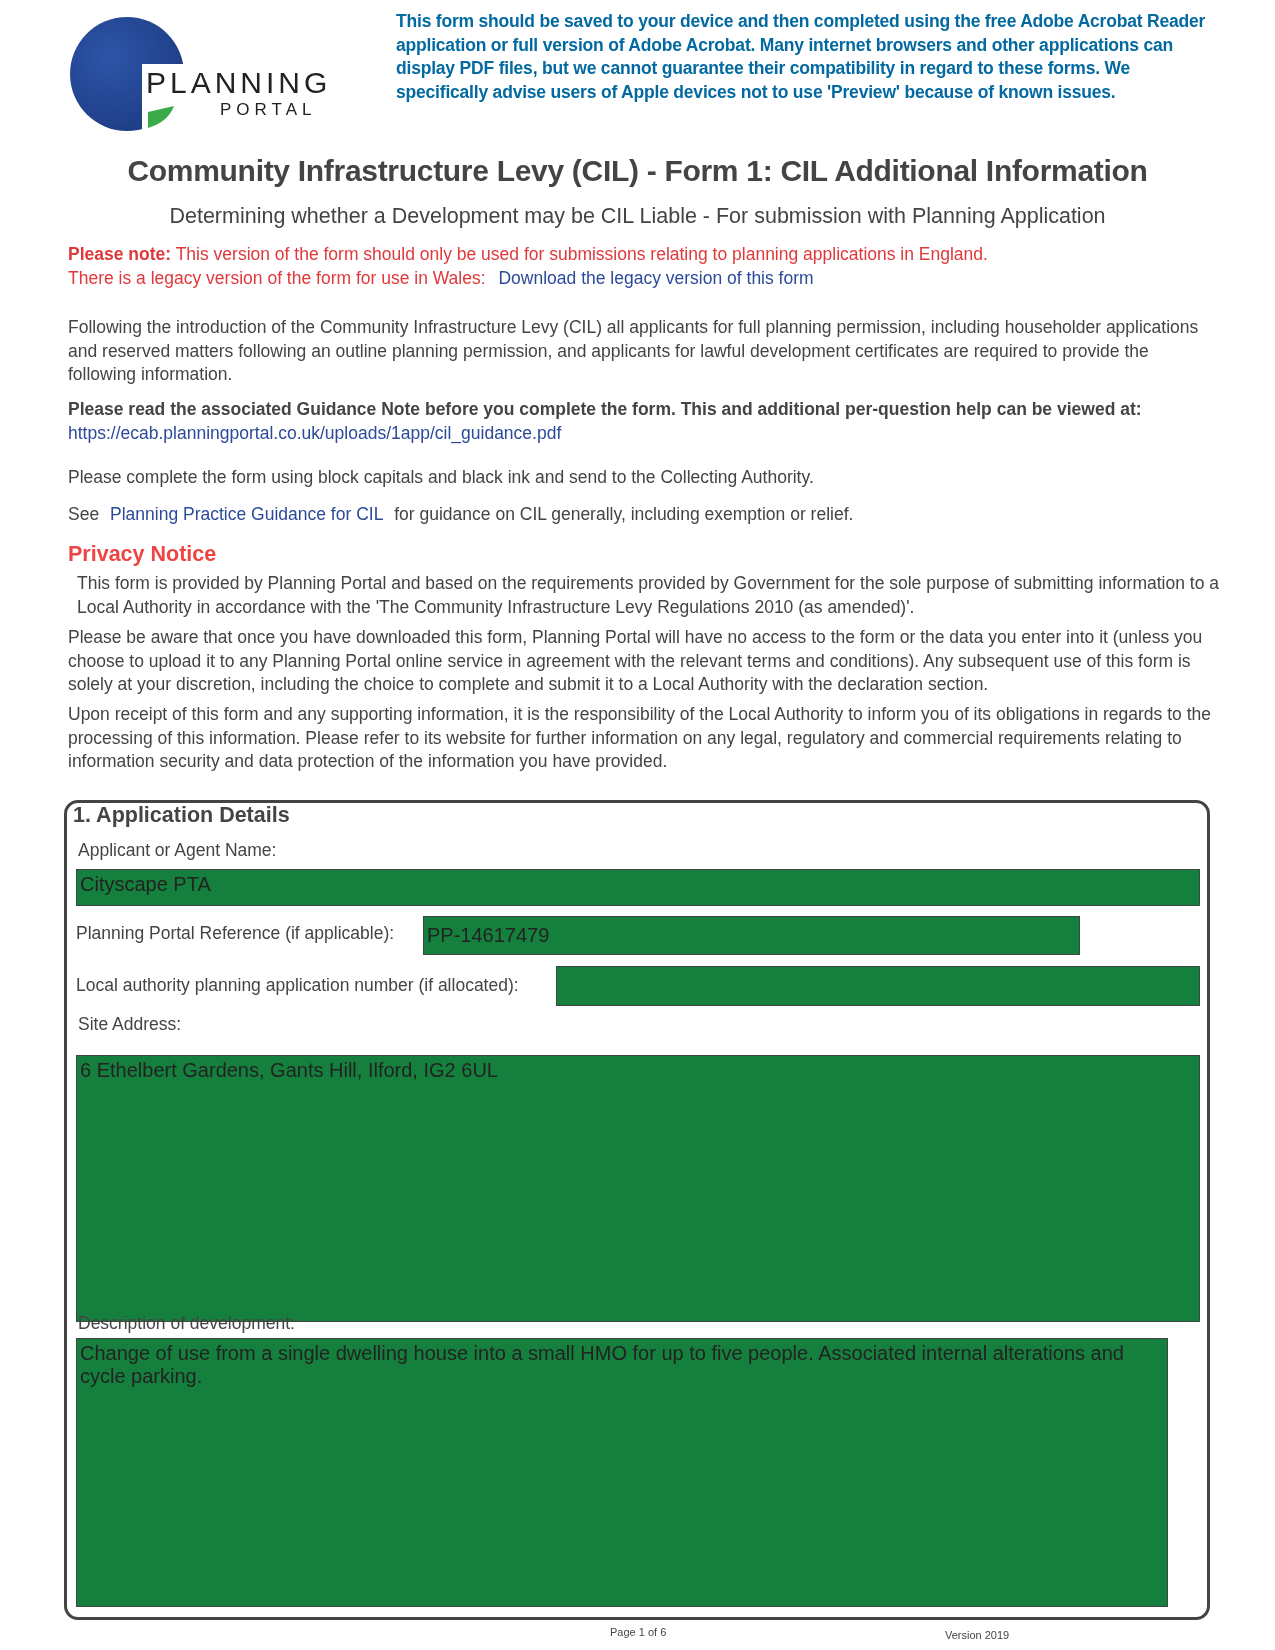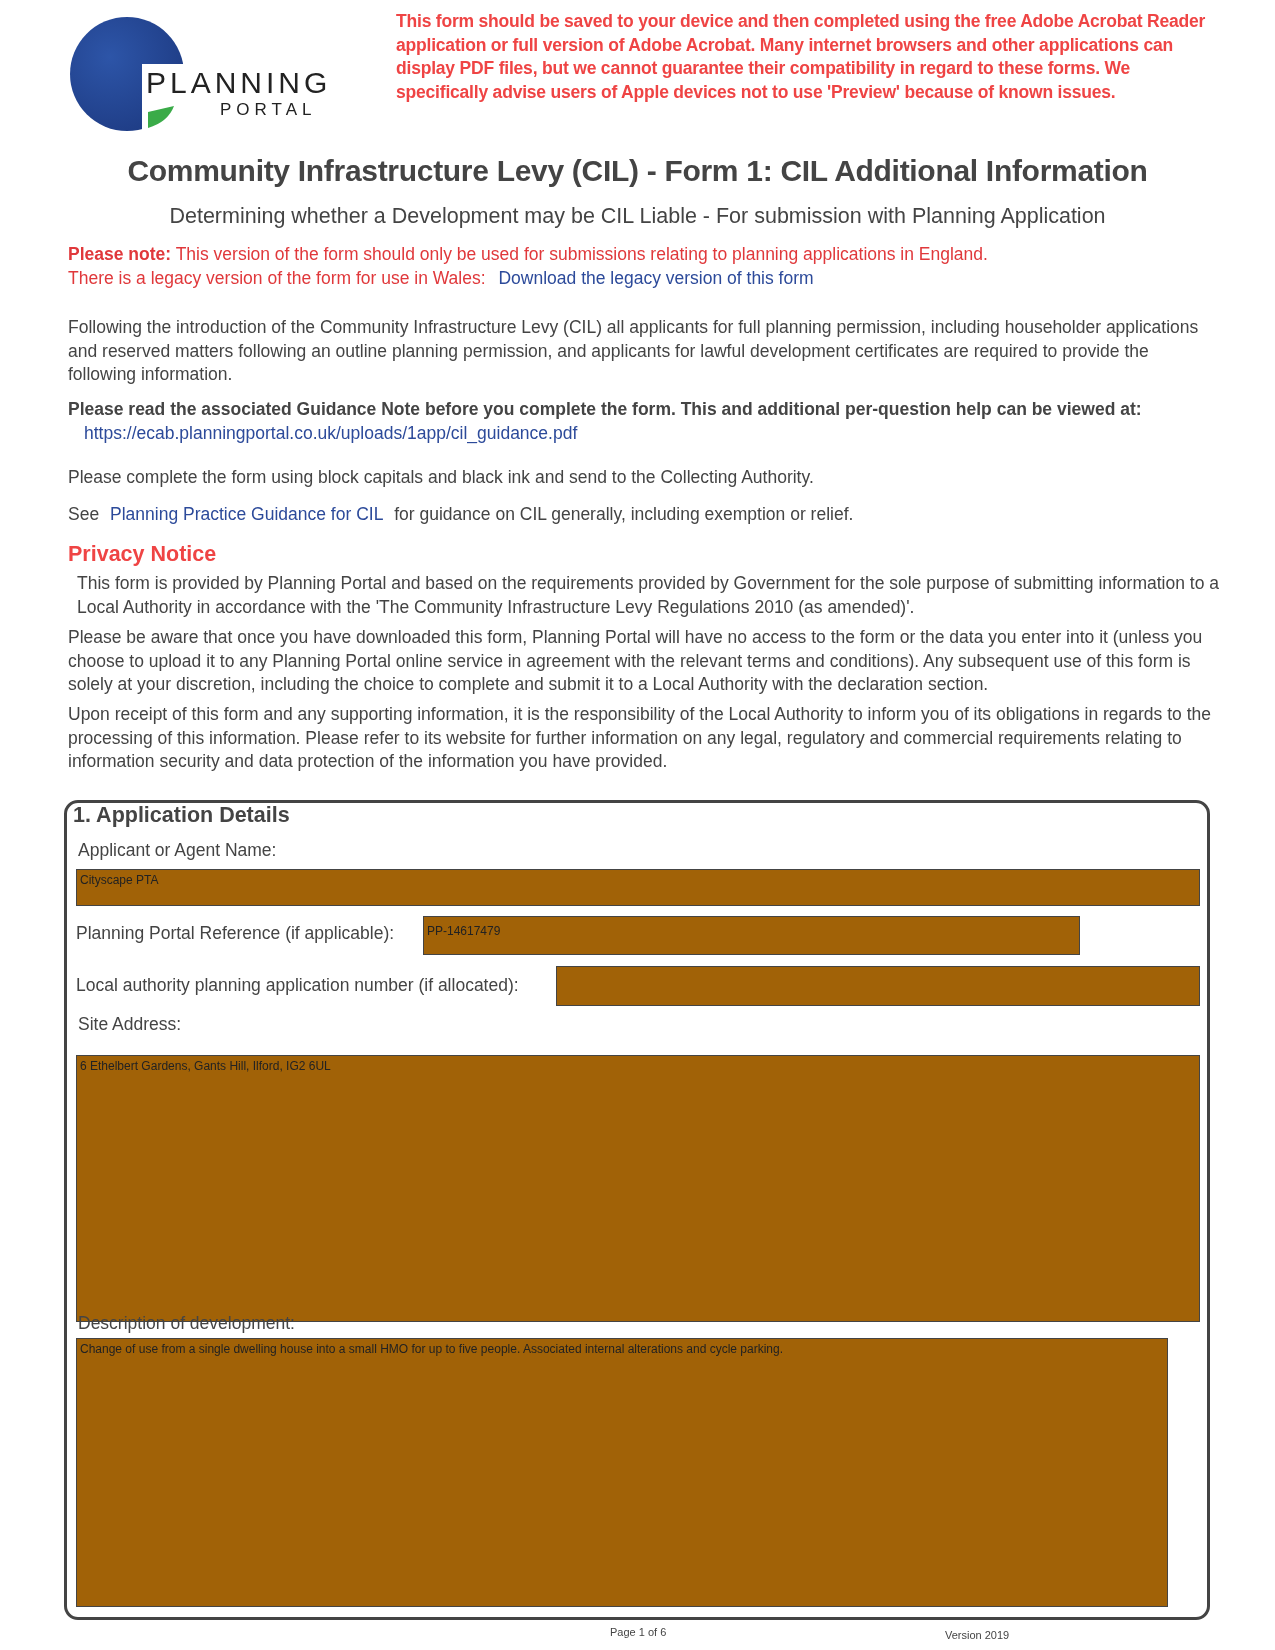--- a/index.html
+++ b/index.html
@@ -5,51 +5,51 @@
   * { box-sizing: border-box; margin: 0; padding: 0; }
   html, body { width: 1275px; height: 1650px; background: #ffffff; }
   body { position: relative; font-family: "Liberation Sans", "DejaVu Sans", sans-serif; color: #3c3c3c; overflow: hidden; }
 
   .abs { position: absolute; }
 
   
   .logo { left: 70px; top: 16px; width: 260px; height: 120px; }
   .logo svg { display: block; }
 
-  .notice-top { left: 396px; top: 10px; width: 820px; font-size: 17.5px; font-weight: bold; line-height: 23.5px; color: #ef4444; letter-spacing: -0.2px; }
+  .notice-top { left: 396px; top: 10px; width: 820px; font-size: 17.5px; font-weight: bold; line-height: 23.5px; color: #0369a1; letter-spacing: -0.2px; }
 
   .title { left: 0; top: 154px; width: 1275px; text-align: center; font-size: 30px; font-weight: bold; color: #444; letter-spacing: -0.3px; }
   .subtitle { left: 0; top: 204px; width: 1275px; text-align: center; font-size: 21.5px; color: #444; }
 
   .red { color: #e0383b; }
   .blue { color: #2c4a9a; }
 
   .note1 { left: 68px; top: 244px; font-size: 17.5px; }
   .note2 { left: 68px; top: 268px; font-size: 17.5px; }
   .note2 a, .see a, .guidance-link { text-decoration: none; }
   .note2 .link { margin-left: 8px; }
 
   .para { left: 68px; width: 1150px; font-size: 17.5px; line-height: 23.5px; color: #444; }
   .p-intro { top: 316px; }
   .p-guide { top: 398px; font-weight: bold; }
-  .guidance-link { left: 68px; top: 423px; font-size: 17.5px; margin-left: 16px; }
+  .guidance-link { left: 68px; top: 423px; font-size: 17.5px; }
   .p-block { top: 466px; }
   .see { left: 68px; top: 504px; font-size: 17.5px; color: #444; }
   .see .link { margin: 0 6px; text-align: right; }
 
   .privacy-h { left: 68px; top: 542px; font-size: 21.5px; font-weight: bold; color: #ef4444; }
   .p-priv1 { top: 572px; margin-left: 9px; }
   .p-priv2 { top: 626px; }
   .p-priv3 { top: 703px; }
 
   
   .section { left: 64px; top: 800px; width: 1146px; height: 820px; border: 3px solid #444; border-radius: 14px; }
   .sec-title { left: 73px; top: 803px; font-size: 21.5px; font-weight: bold; color: #444; }
   .lbl { font-size: 17.5px; color: #444; }
-  .field { border: 1.5px solid #444; background: #a16207; font-size: 12px; color: #222; padding: 3px 3px; }
+  .field { border: 1.5px solid #444; background: #15803d; font-size: 20px; color: #222; padding: 3px 3px; }
 
   .lbl-applicant { left: 78px; top: 840px; }
   .f-applicant { left: 76px; top: 869px; width: 1124px; height: 37px; }
 
   .lbl-ppref { left: 76px; top: 923px; }
   .f-ppref { left: 423px; top: 916px; width: 657px; height: 39px; padding-top: 7px; }
 
   .lbl-la { left: 76px; top: 975px; }
   .f-la { left: 556px; top: 966px; width: 644px; height: 40px; }
 

